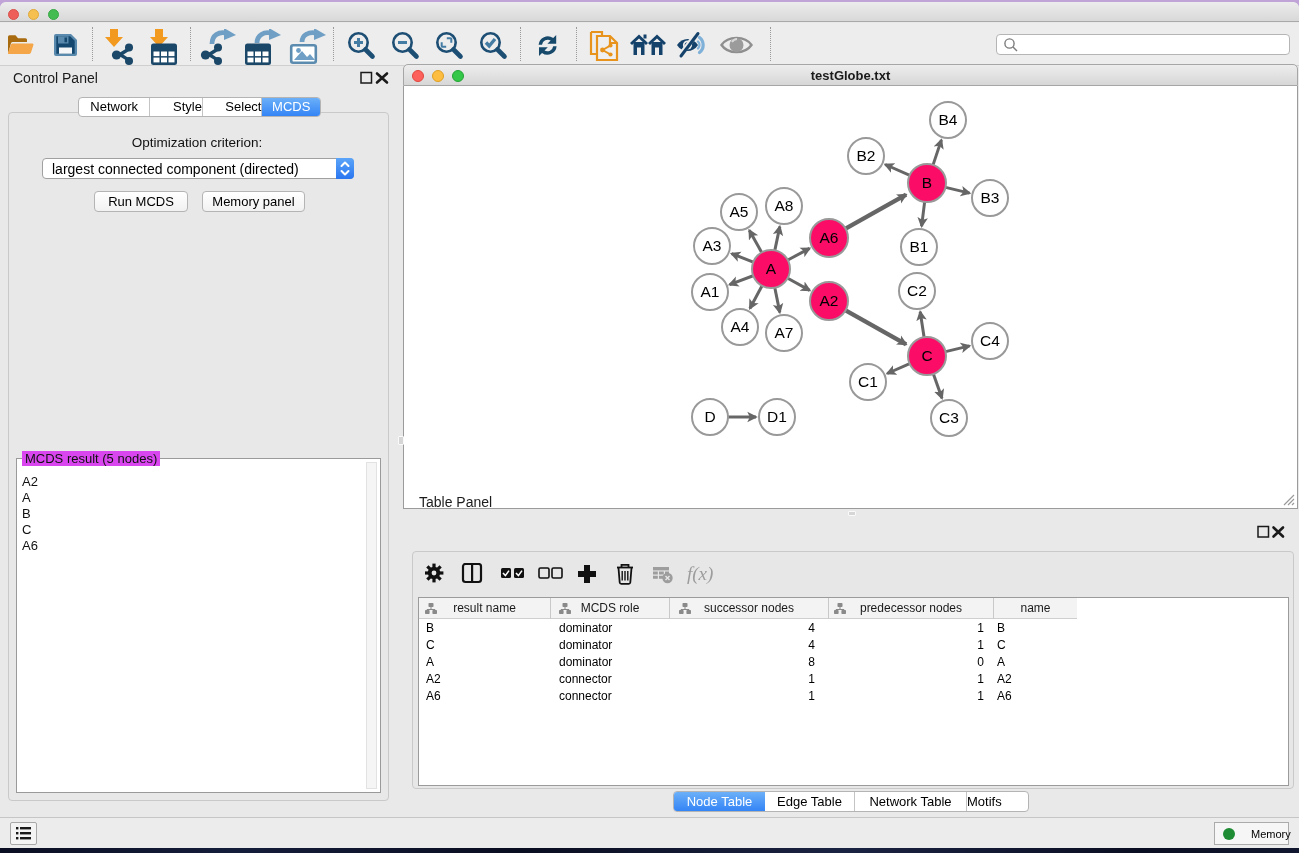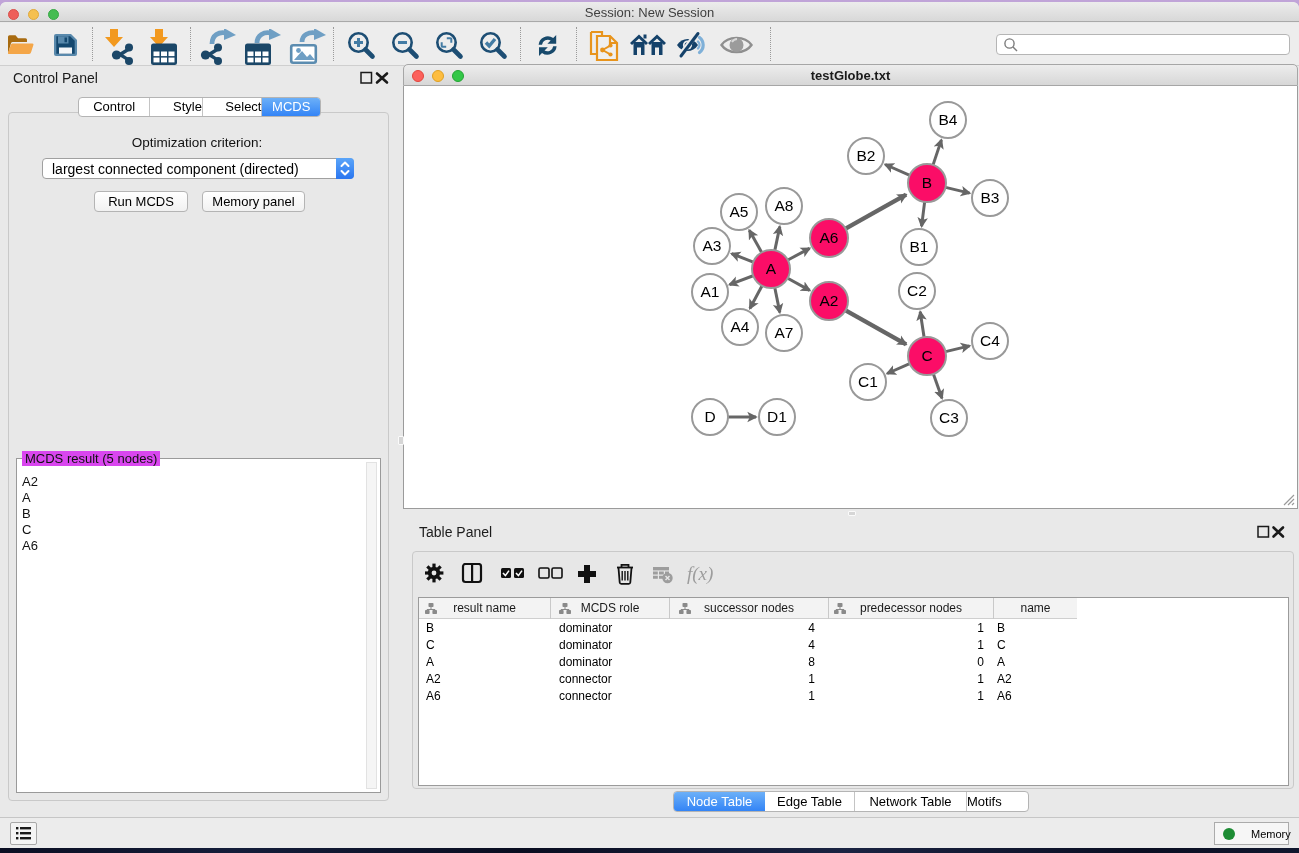--- a/index.html
+++ b/index.html
@@ -40,21 +40,20 @@
   line-height:19px; color:#000; }
 </style>
 </head>
 <body>
 <div id="deskbottom" class="abs"></div>
 <div id="win" class="abs">
   <div id="titlebar" class="abs">
     <div id="tl-r" class="tl"></div>
       <div id="tl-y" class="tl"></div>
       <div id="tl-g" class="tl"></div>
-    <div id="title" class="abs">Session: New Session</div>
   </div>
   <div id="toolbar" class="abs">
     <div class="sep" style="left:92px"></div>
     <div class="sep" style="left:190px"></div>
     <div class="sep" style="left:333px"></div>
     <div class="sep" style="left:520px"></div>
     <div class="sep" style="left:576px"></div>
     <div class="sep" style="left:770px"></div>
 
     <svg class="ticon" style="left:8px;top:12px" width="26" height="20" viewBox="0 0 26 20">
@@ -301,21 +300,21 @@
 <div class="abs" style="left:398px;top:436px;width:6px;height:9px;background:#d6d6d6;border:1px solid #fafafa;border-radius:1px"></div>
 <div class="abs" style="left:848px;top:511px;width:8px;height:5px;background:#d6d6d6;border:1px solid #fafafa;border-radius:1px"></div>
 
 <div class="abs" style="left:13px;top:70px;font-size:14px;color:#1c1c1c">Control Panel</div>
 <svg class="abs" style="left:360px;top:71px" width="29" height="14" viewBox="0 0 29 14">
   <rect x="1" y="1.5" width="10.5" height="10.5" fill="none" stroke="#1a1a1a" stroke-width="1.5"></rect>
   <path d="M17 2.5 L27 11.5 M27 2.5 L17 11.5" stroke="#1a1a1a" stroke-width="2.6" stroke-linecap="round"></path>
 </svg>
 <div class="abs" id="cp-box" style="left:8px;top:112px;width:381px;height:689px;background:#e8e8e8;border:1px solid #c9c9c9;border-radius:4px"></div>
 <div class="abs" id="cp-tabs" style="left:78px;top:97px;width:243px;height:20px;display:flex;background:#fff;border:1px solid #b4b4b4;border-radius:4px;font-size:13px;overflow:hidden">
-  <div style="width:72px;border-right:1px solid #c4c4c4;text-align:center;line-height:18px">Control</div>
+  <div style="width:72px;border-right:1px solid #c4c4c4;text-align:center;line-height:18px">Network</div>
   <div style="width:53px;border-right:1px solid #c4c4c4;text-align:right;line-height:18px">Style</div>
   <div style="width:60px;border-right:1px solid #c4c4c4;text-align:right;line-height:18px">Select</div>
   <div style="width:58px;text-align:center;line-height:18px;color:#fff;background:linear-gradient(180deg,#6cb0f8,#3384f6)">MCDS</div>
 </div>
 <div class="abs" style="left:8px;top:135px;width:378px;text-align:center;font-size:13.5px;color:#111">Optimization criterion:</div>
 <div class="abs" id="cp-dd" style="left:42px;top:158px;width:312px;height:21px;background:#fff;border:1px solid #a0a0a0;border-radius:4px;font-size:13px">
   <div style="position:absolute;left:9px;top:1.5px;color:#000;font-size:14px">largest connected component (directed)</div>
   <div style="position:absolute;right:-1px;top:-1px;width:18px;height:21px;border-radius:0 4px 4px 0;background:linear-gradient(180deg,#5ba5f9,#2a76f0)">
     <svg width="12" height="17" viewBox="0 0 12 17" style="position:absolute;left:3px;top:2px">
       <path d="M2.5 6 L6 2.5 L9.5 6" fill="none" stroke="#fff" stroke-width="2" stroke-linecap="round" stroke-linejoin="round"></path>
@@ -324,21 +323,21 @@
   </div>
 </div>
 <div class="abs cp-btn" style="left:94px;top:191px;width:94px">Run MCDS</div>
 <div class="abs cp-btn" style="left:202px;top:191px;width:103px">Memory panel</div>
 <div class="abs" id="mcds-group" style="left:16px;top:458px;width:365px;height:335px;border:1px solid #9a9a9a;background:#fff">
   <div style="position:absolute;left:5px;top:-8px;background:#d946ef;padding:0 3px;font-size:13px;color:#111">MCDS result (5 nodes)</div>
   <div style="position:absolute;right:3px;top:3px;bottom:3px;width:11px;background:#f5f5f5;border:1px solid #e2e2e2"></div>
   <div style="position:absolute;left:5px;top:15px;font-size:13px;color:#111;line-height:16px">A2<br>A<br>B<br>C<br>A6</div>
 </div>
 
-<div class="abs" style="left:419px;top:524px;font-size:14px;color:#1c1c1c">Table Panel</div>
+<div class="abs" style="left:419px;top:494px;font-size:14px;color:#1c1c1c">Table Panel</div>
 <svg class="abs" style="left:1257px;top:525px" width="28" height="14" viewBox="0 0 28 14">
   <rect x="1" y="1.5" width="10.5" height="10.5" fill="none" stroke="#1a1a1a" stroke-width="1.5"></rect>
   <path d="M16.5 2.5 L26 11.5 M26 2.5 L16.5 11.5" stroke="#1a1a1a" stroke-width="2.6" stroke-linecap="round"></path>
 </svg>
 <div class="abs" id="tp-box" style="left:412px;top:551px;width:882px;height:238px;background:#e7e7e7;border:1px solid #c9c9c9;border-radius:4px"></div>
 
 <svg class="abs" style="left:425px;top:563px" width="290" height="22" viewBox="0 0 290 22">
   <g fill="#111">
 
     <g transform="translate(9,10)">

